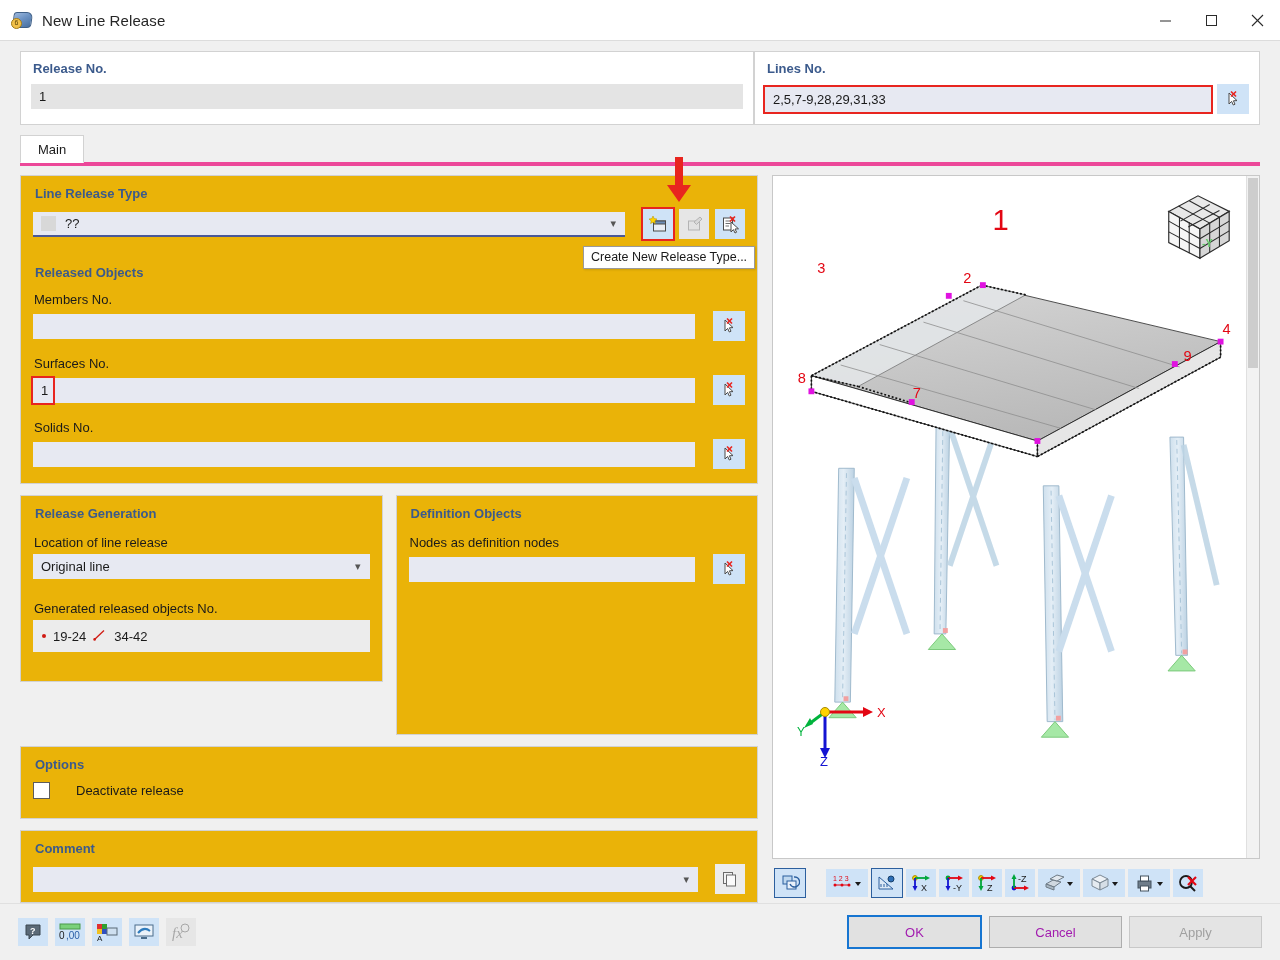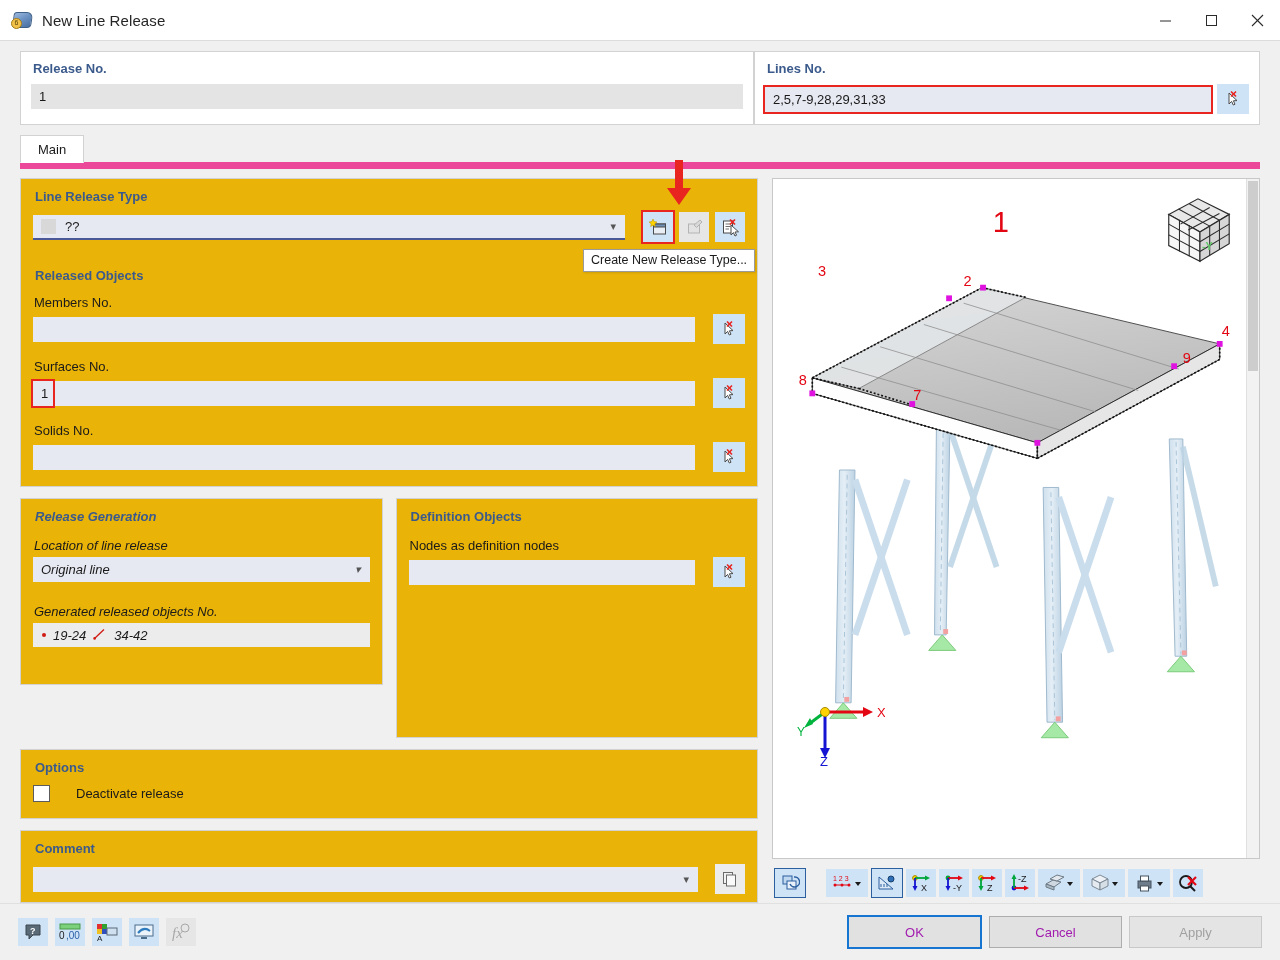--- a/index.html
+++ b/index.html
@@ -78,21 +78,21 @@
 
   
   .pick-btn {
     width: 30px; height: 28px; background: #cfe3f7; border: 1px solid #cfe3f7;
     display: flex; align-items: center; justify-content: center; flex: none;
   }
 
   
   .tabstrip {
     margin: 11px 20px 0 20px; height: 26px;
-    border-bottom: 7px solid #ec4899;
+    border-bottom: 4px solid #ec4899;
     display: flex; align-items: flex-end; flex: none;
   }
   .tab {
     height: 26px; padding: 0 17px;
     background: #ffffff; border: 1px solid #d2d2d2; border-bottom: 1px solid #ffffff;
     display: flex; align-items: center; font-size: 13px; color: #1a1a1a;
     position: relative; top: 1px;
   }
 
   
@@ -127,21 +127,21 @@
     position: absolute; background: #ffffff; border: 1px solid #9a9a9a;
     font-size: 12.5px; color: #1a1a1a; padding: 3px 7px 4px 7px; white-space: nowrap;
     box-shadow: 1px 1px 2px rgba(0,0,0,.12);
   }
 
   
   .two-col { display: flex; gap: 13px; }
   .two-col > .box { flex: 1; box-sizing: border-box; }
 
   .genlist {
-    background: #ececec; height: 24px; display: flex; align-items: center;
+    background: #ececec; height: 32px; display: flex; align-items: center;
     gap: 7px; padding: 0 9px; font-size: 13px; box-sizing: border-box;
   }
   .gl-dot { width: 4px; height: 4px; background: #d01a12; border-radius: 50%; display:inline-block; }
 
   .checkrow { display: flex; align-items: center; gap: 26px; margin-top: 10px; }
   .cbox { width: 15px; height: 15px; border: 1px solid #5c5c5c; background: #fff; flex: none; }
 
   
   .viewport {
     flex: 1; background: #ffffff; border: 1px solid #c8c8c8;
@@ -324,21 +324,21 @@
             <svg width="18" height="18" viewBox="0 0 18 18">
               <path d="M5 3 L5 14 L7.6 11.4 L9.3 15 L11 14.2 L9.4 10.8 L13 10.6 Z" fill="#fff" stroke="#4a4a4a" stroke-width="1"></path>
               <line x1="7" y1="1.5" x2="12" y2="6.5" stroke="#e8251f" stroke-width="1.6"></line>
               <line x1="12" y1="1.5" x2="7" y2="6.5" stroke="#e8251f" stroke-width="1.6"></line>
             </svg>
           </div>
         </div>
       </div>
 
       <div class="two-col">
-        <div class="box" style="height:187px;font-style:italic;">
+        <div class="box" style="height:187px;">
           <div class="grp-title">Release Generation</div>
           <div class="lbl" style="margin-top:14px;">Location of line release</div>
           <div class="combo">
             <span>Original line</span>
             <span class="caret">▾</span>
           </div>
           <div class="lbl" style="margin-top:22px;">Generated released objects No.</div>
           <div class="genlist">
             <span class="gl-dot"></span>
             <span>19-24</span>

